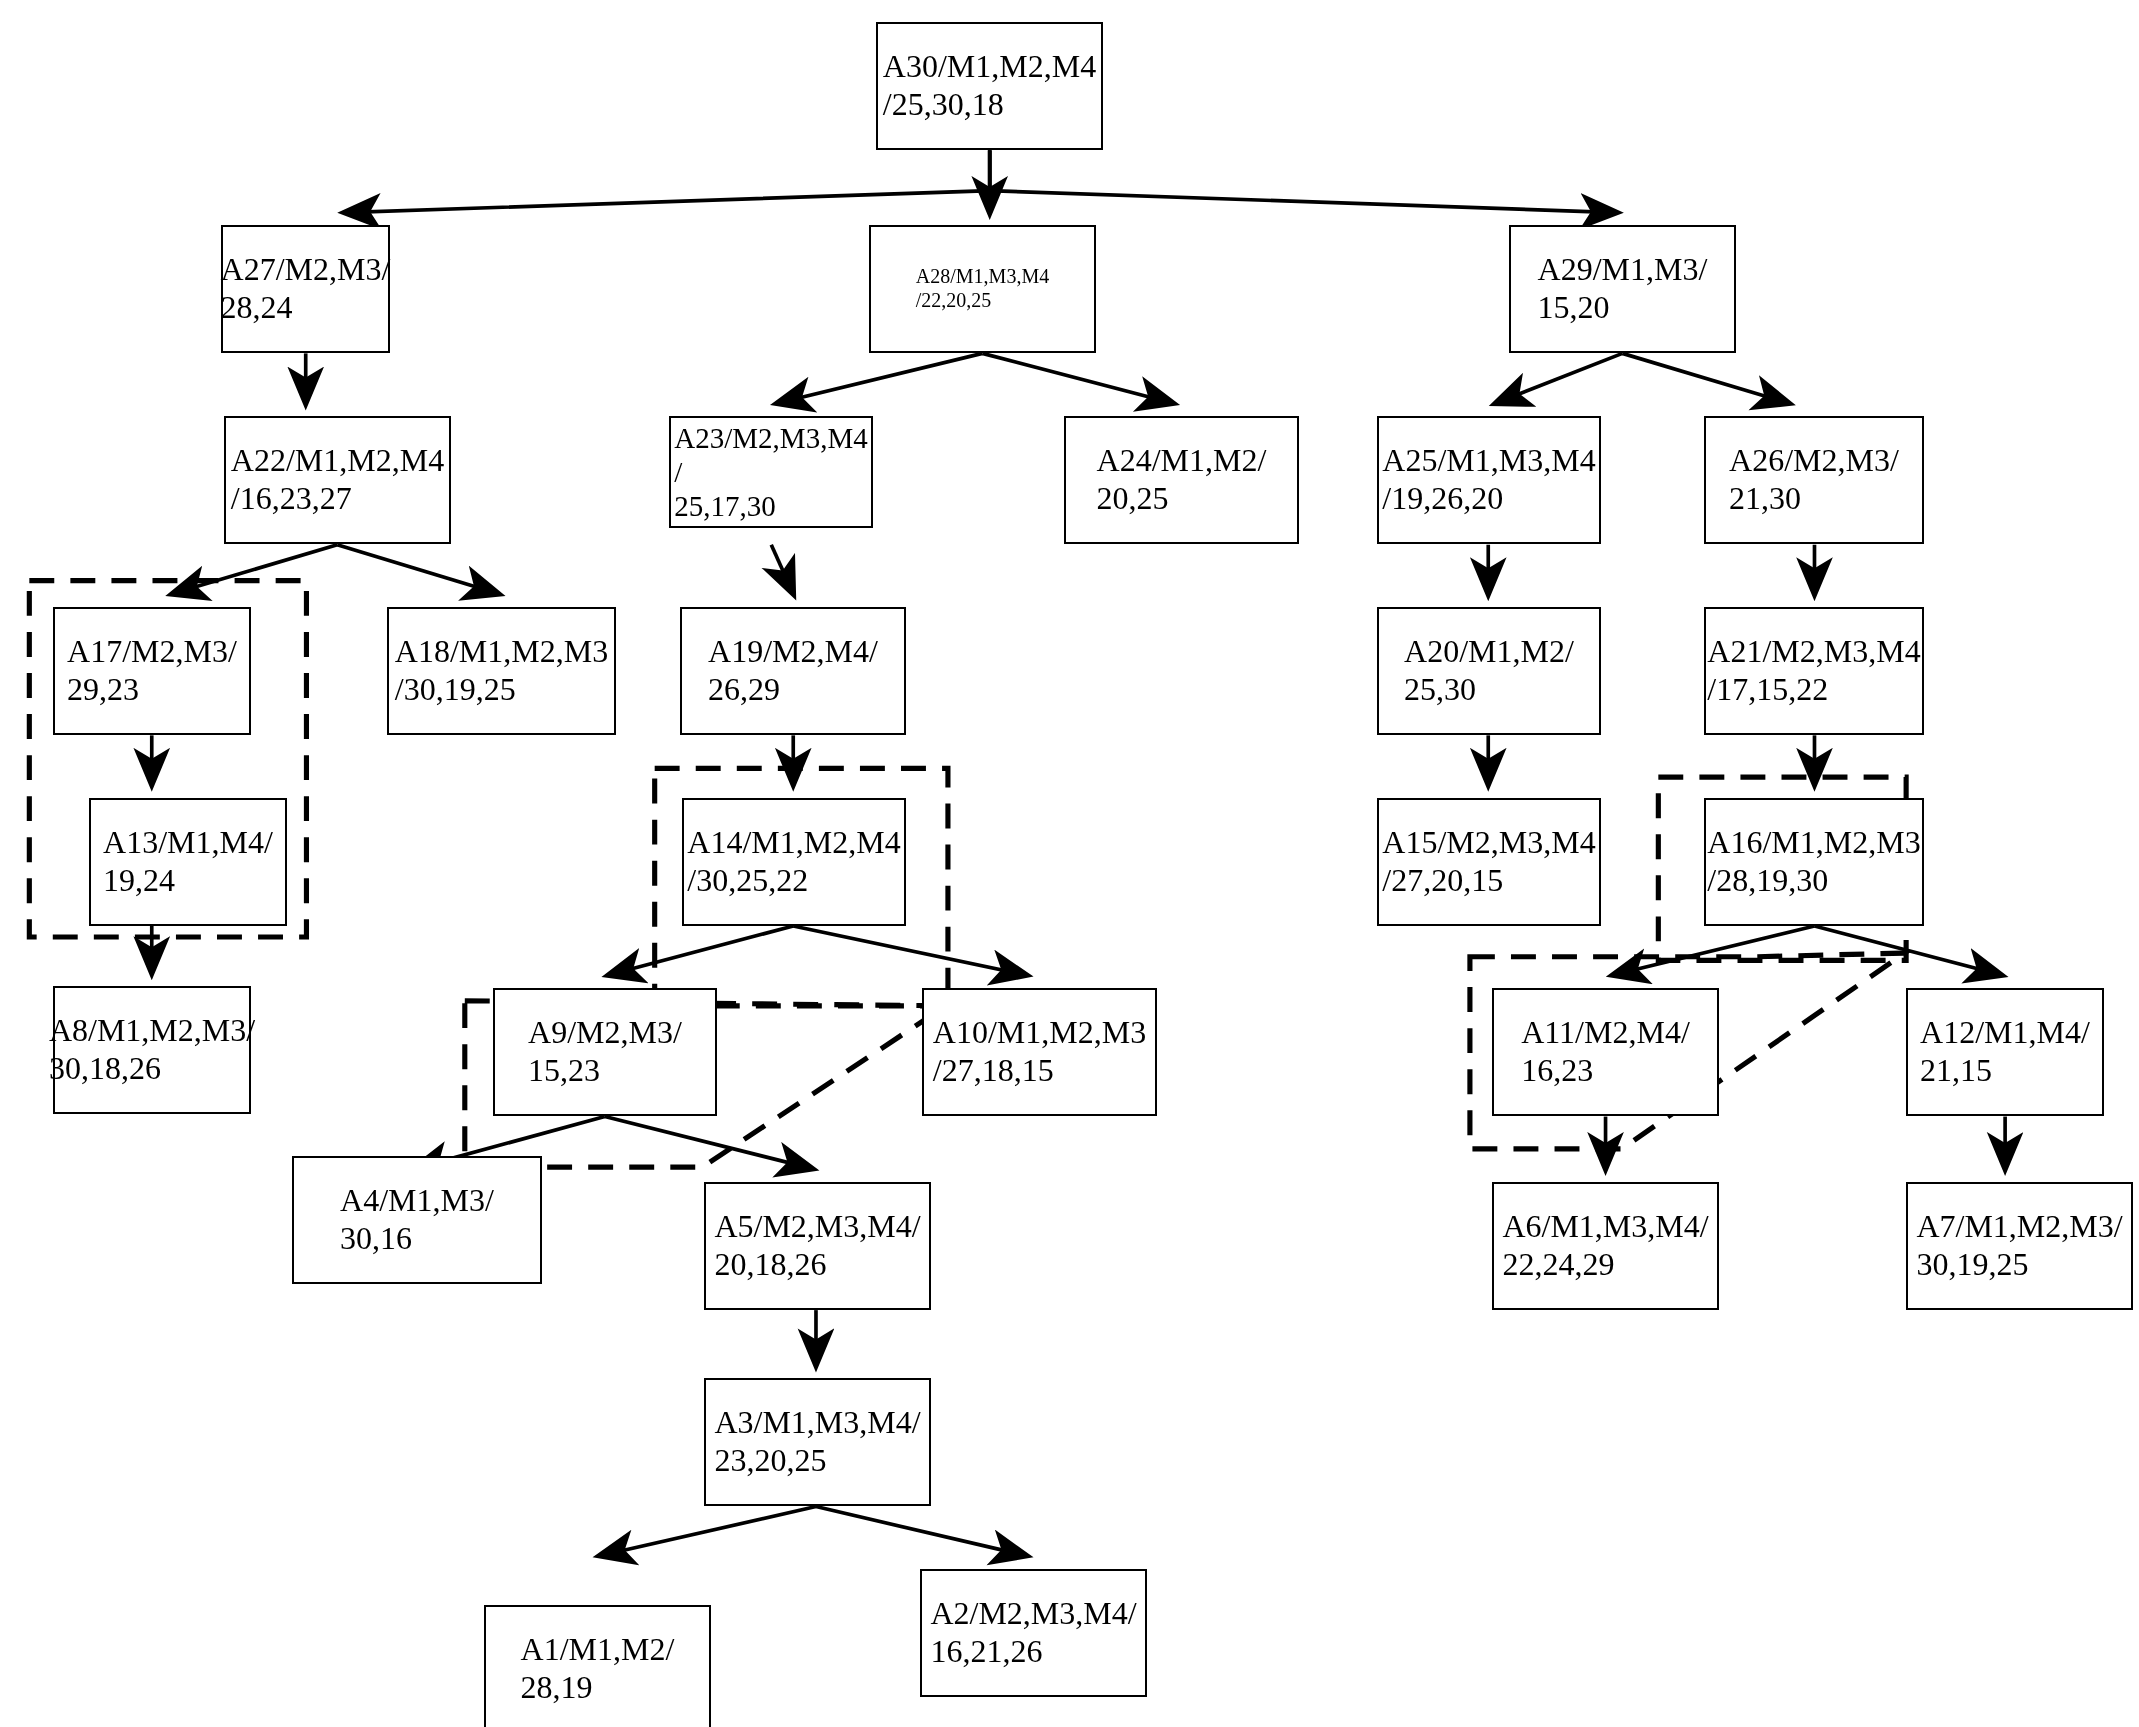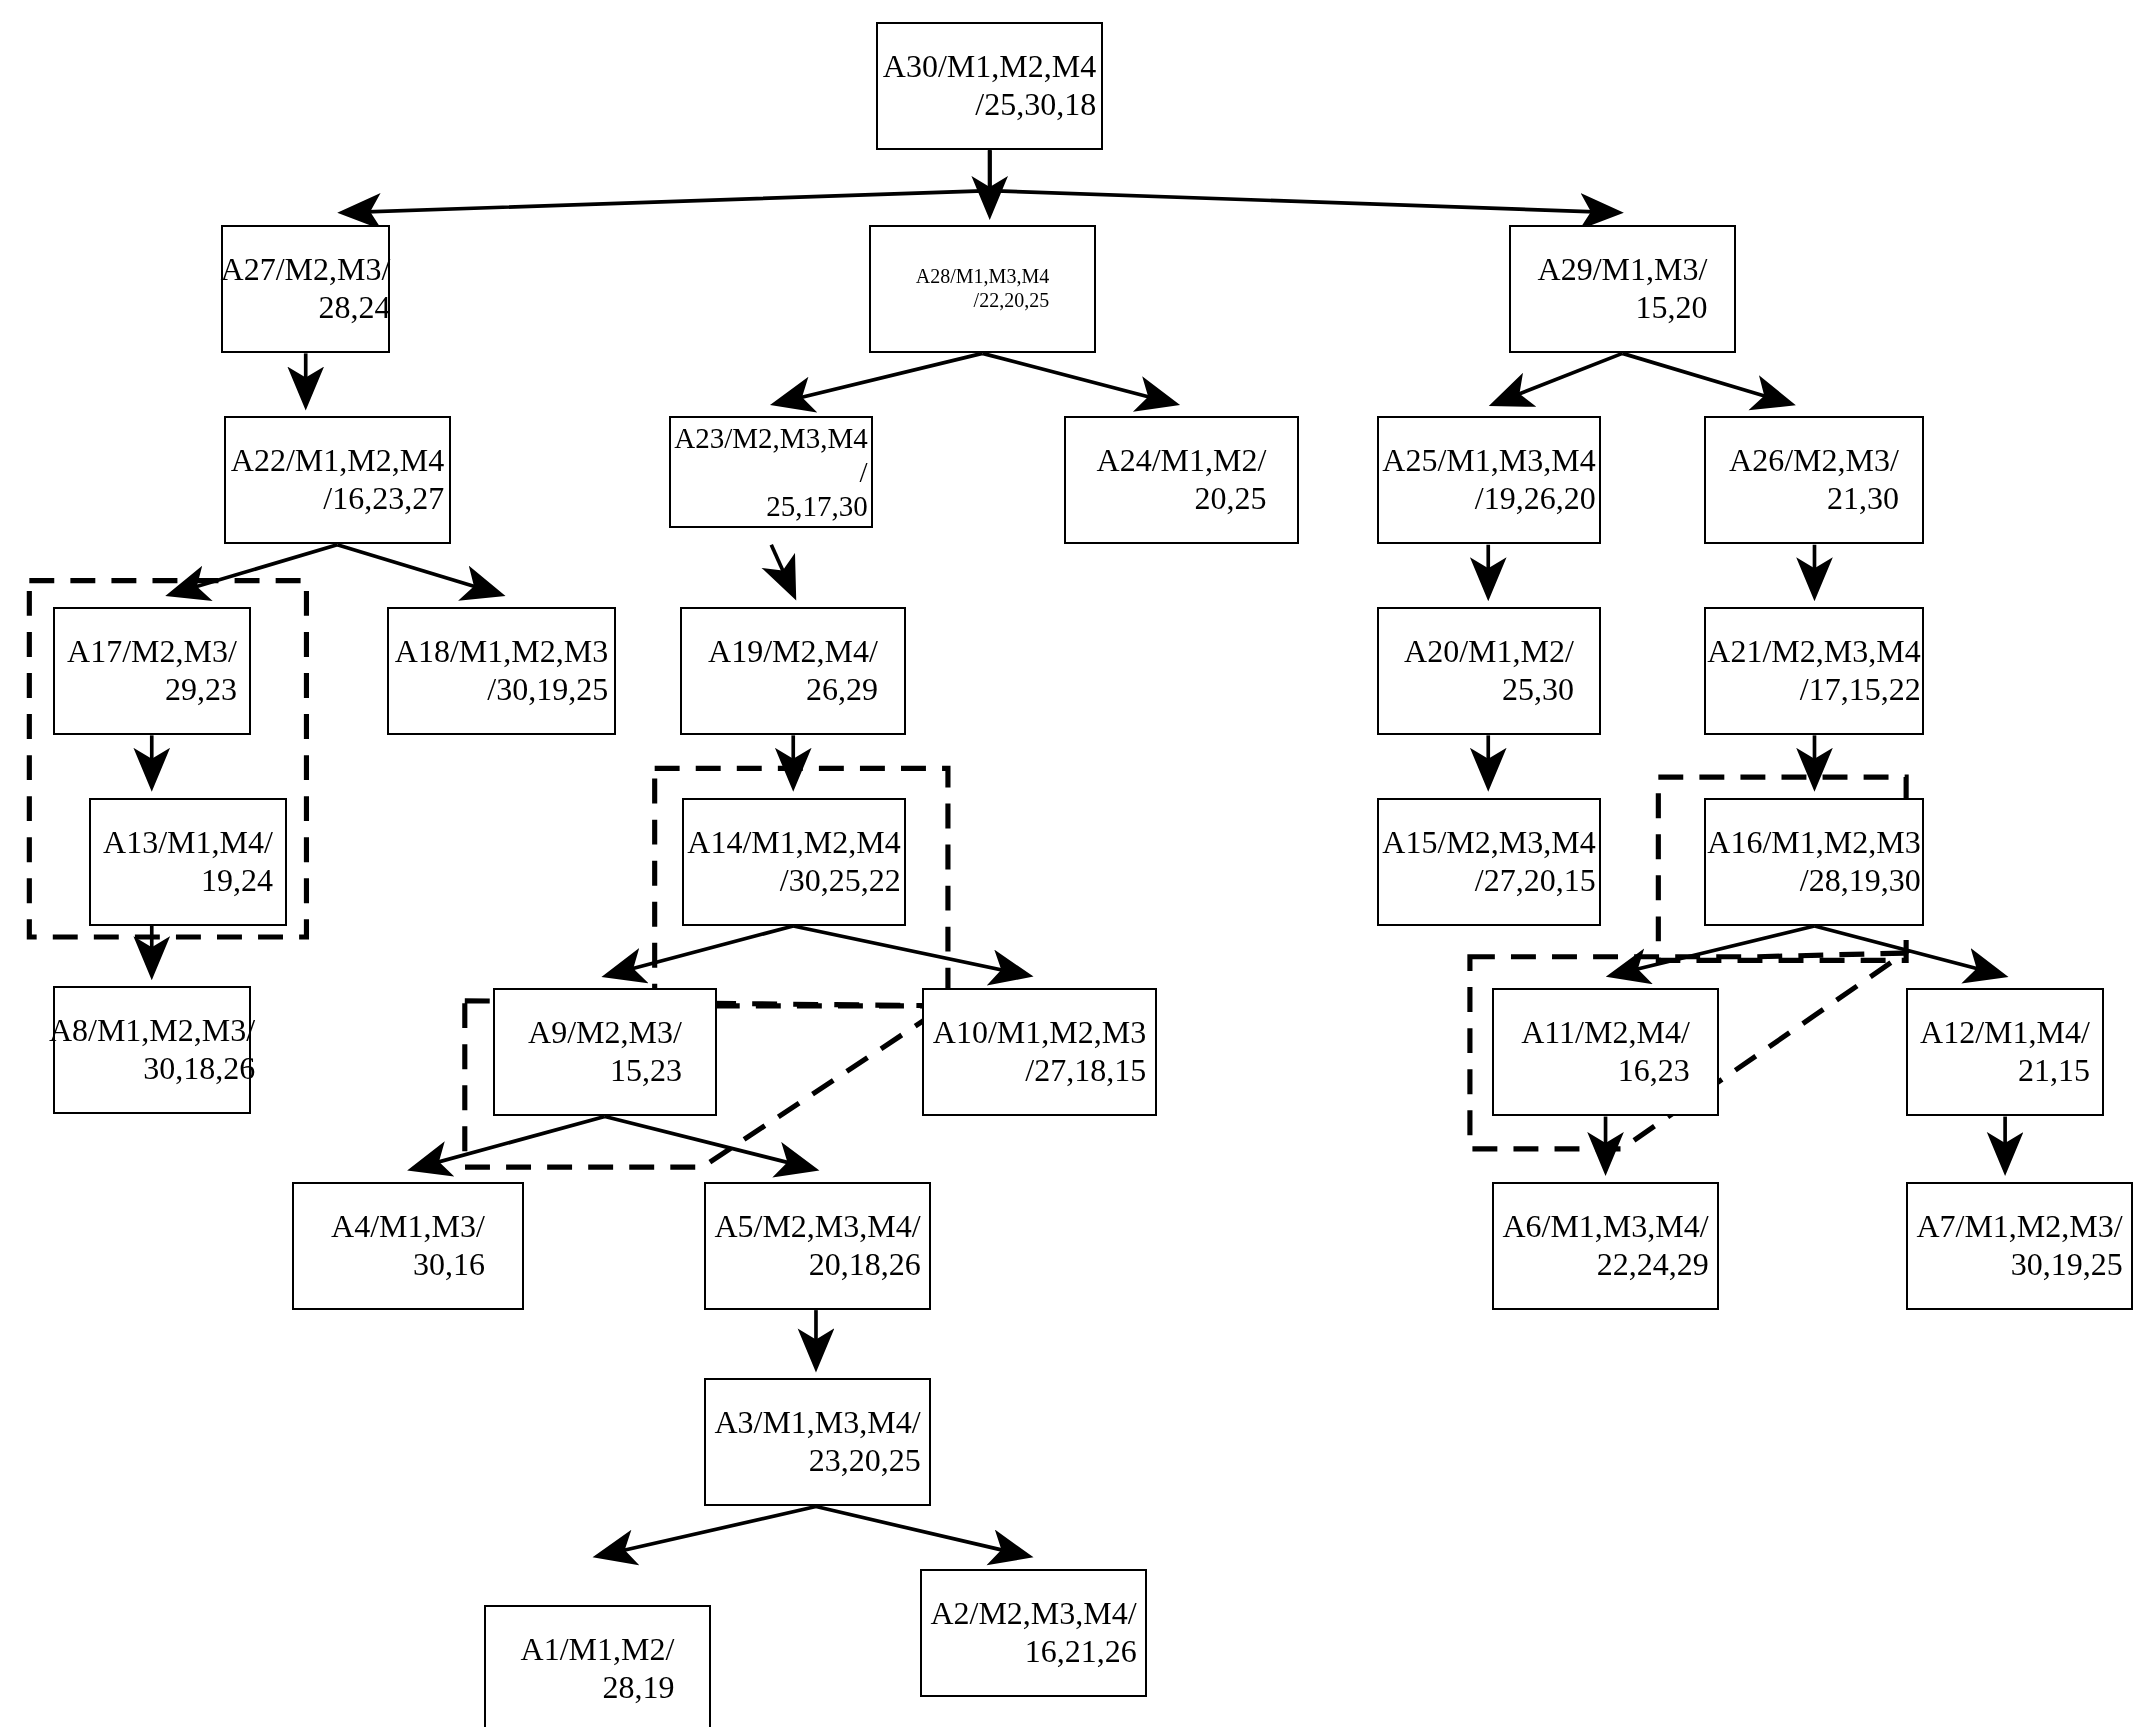--- a/index.html
+++ b/index.html
@@ -1,19 +1,19 @@
 <!DOCTYPE html>
 <html style="font-size:11.7px"><head>
 <meta charset="utf-8">
 <style>
   html,body{margin:0;padding:0;background:#ffffff;}
   #canvas{position:relative;width:2140px;height:1728px;background:#ffffff;
           font-family:"Liberation Serif","DejaVu Serif",serif;overflow:hidden;}
   .node{position:absolute;box-sizing:border-box;border:2.2px solid #000;background:#fff;
-        display:flex;align-items:center;justify-content:center;text-align:right;
+        display:flex;align-items:center;justify-content:center;text-align:left;
         line-height:1.18;color:#000;z-index:3;}
   .node .lbl{display:block;white-space:pre-line;padding:0 2.9px;}
   svg.edges{position:absolute;left:0;top:0;width:2140px;height:1728px;z-index:1;}
   svg.dash{position:absolute;left:0;top:0;width:2140px;height:1728px;z-index:2;}
 </style>
 </head>
 <body>
 
 <div id="canvas">
 
@@ -153,21 +153,21 @@
 /27,18,15</span>
       </div>
       <div class="node" style="left: 1492px; top: 988px; width: 227px; height: 128px; font-size: 32px;">
         <span class="lbl">A11/M2,M4/
 16,23</span>
       </div>
       <div class="node" style="left: 1906px; top: 988px; width: 198px; height: 128px; font-size: 32px;">
         <span class="lbl">A12/M1,M4/
 21,15</span>
       </div>
-      <div class="node" style="left: 292px; top: 1182px; width: 232px; height: 128px; font-size: 32px; font-family: Liberation Serif, serif;">
+      <div class="node" style="left: 292px; top: 1156px; width: 250px; height: 128px; font-size: 32px; font-family: Liberation Serif, serif;">
         <span class="lbl">A4/M1,M3/
 30,16</span>
       </div>
       <div class="node" style="left: 704px; top: 1182px; width: 227px; height: 128px; font-size: 32px;">
         <span class="lbl">A5/M2,M3,M4/
 20,18,26</span>
       </div>
       <div class="node" style="left: 1492px; top: 1182px; width: 227px; height: 128px; font-size: 32px;">
         <span class="lbl">A6/M1,M3,M4/
 22,24,29</span>

